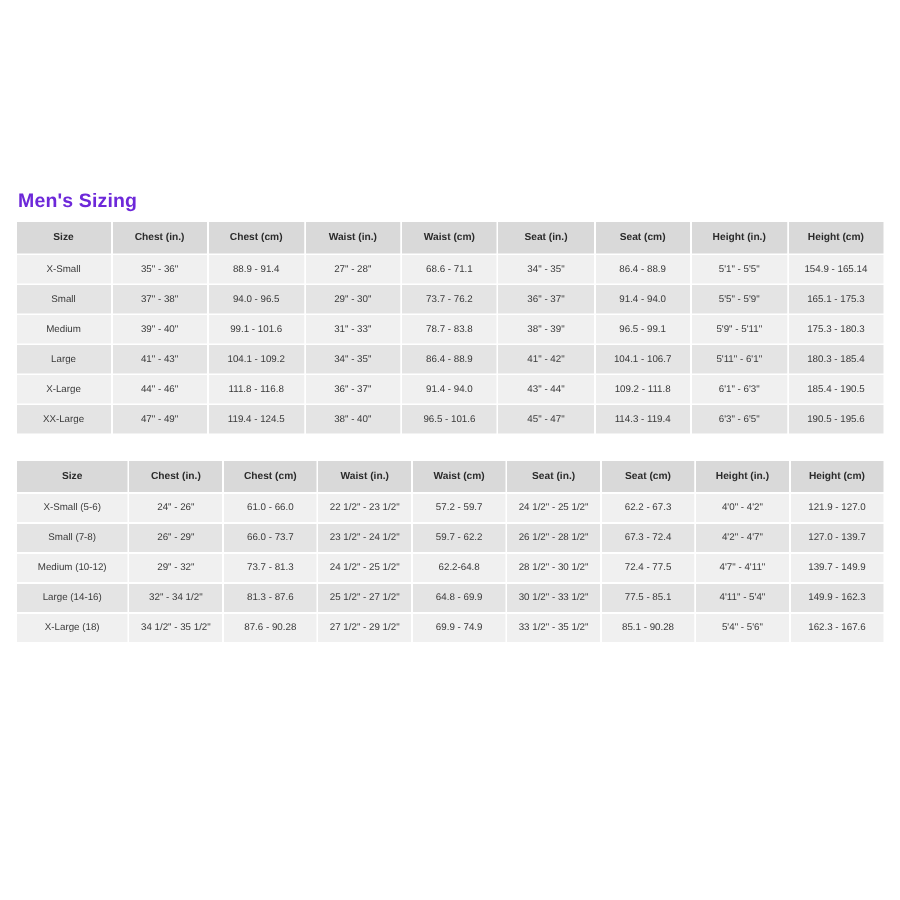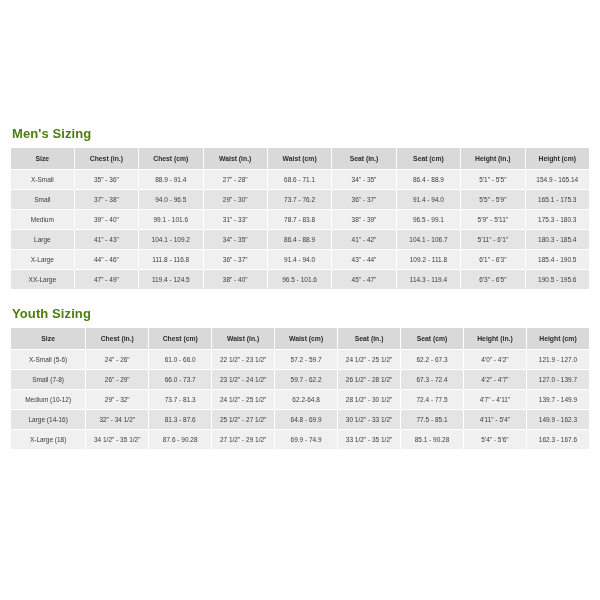--- a/index.html
+++ b/index.html
@@ -20,21 +20,21 @@
     height: 600px;
     box-sizing: border-box;
     padding: 0 10px;
   }
   .section {
     width: 100%;
   }
   .section-title {
     font-size: 13px;
     font-weight: bold;
-    color: #4d7c0f;
+    color: #6d28d9;
     margin: 0 0 6px 2px;
     letter-spacing: 0.1px;
   }
   .spacer-top {
     height: 126px;
   }
   .spacer-mid {
     height: 16px;
   }
   table.size-table {
@@ -174,21 +174,20 @@
           <td>6'3" - 6'5"</td>
           <td>190.5 - 195.6</td>
         </tr>
       </tbody>
     </table>
   </div>
 
   <div class="spacer-mid"></div>
 
   <div class="section">
-    <div class="section-title">Youth Sizing</div>
     <table class="size-table youth-table">
       <colgroup>
         <col class="c0">
           <col>
           <col>
           <col>
           <col>
           <col>
           <col>
           <col>

